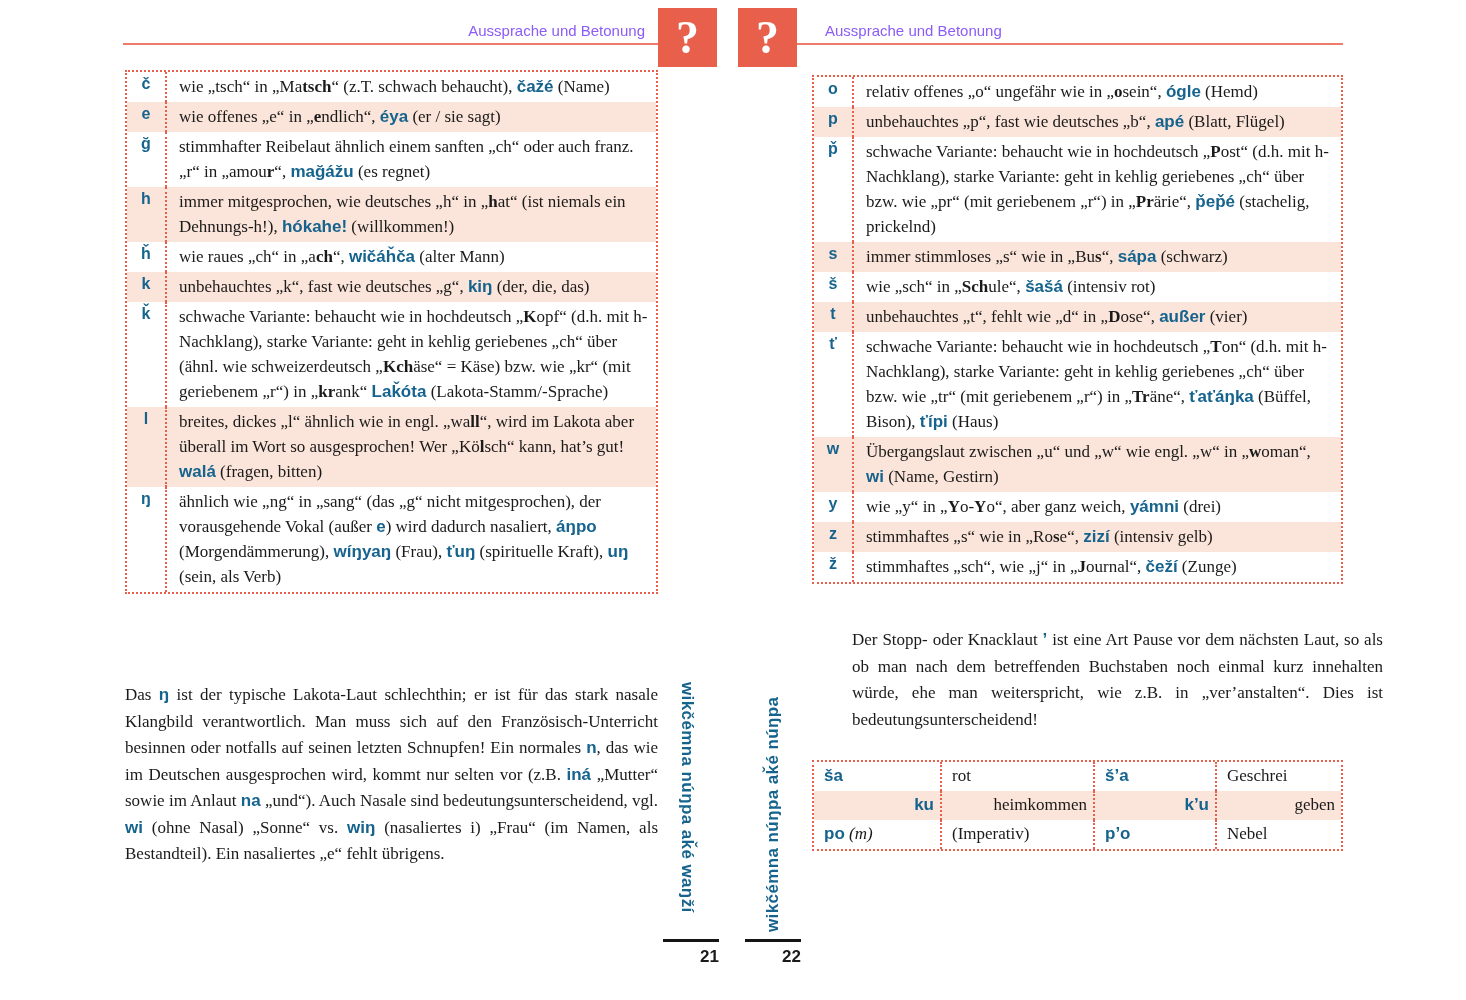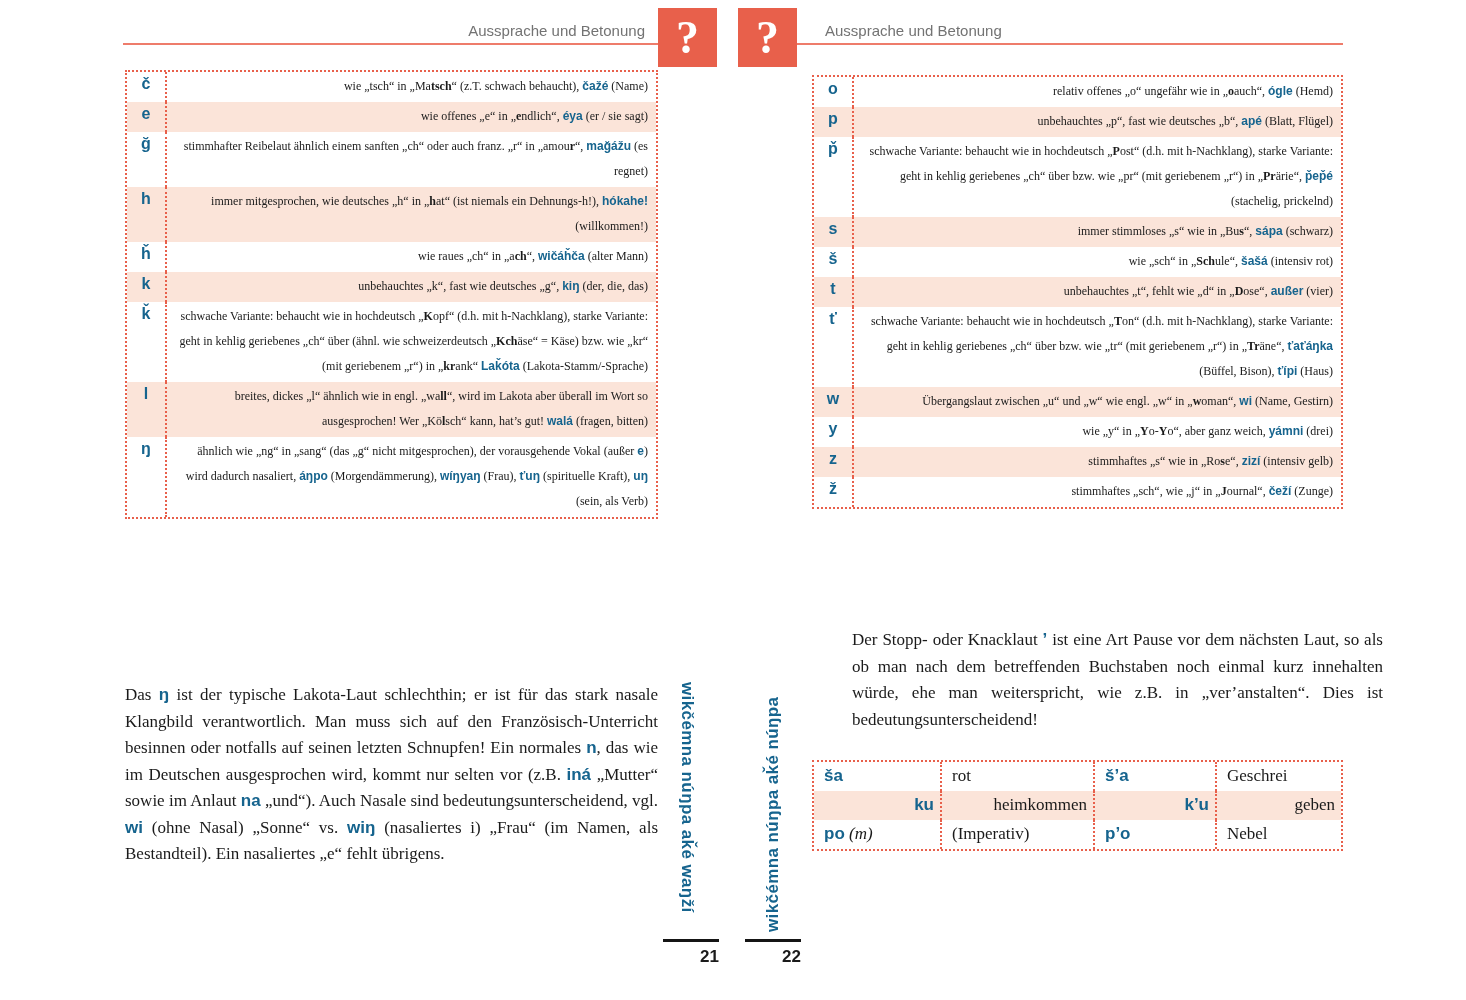--- a/index.html
+++ b/index.html
@@ -16,32 +16,32 @@
   }
   
   .qbox{
     position:absolute;top:8px;width:59px;height:59px;background:var(--accent);
     color:#fff;display:flex;align-items:center;justify-content:center;
     font-family:"Liberation Serif",serif;font-weight:bold;font-size:46px;line-height:1;
   }
   .hline{position:absolute;top:43px;height:2px;background:var(--line);}
   .htext{
     position:absolute;top:22px;font-family:"Liberation Sans",sans-serif;
-    font-size:15px;color:#737373;
+    font-size:15px;color:#8b5cf6;
   }
   
   .ptable{position:absolute;border:2px dotted var(--accent);background:#fff;box-sizing:border-box;}
   .prow{display:flex;align-items:stretch;}
   .prow.shade{background:var(--shade);}
   .pletter{
     flex:0 0 40px;width:40px;border-right:2px dotted var(--accent);box-sizing:border-box;
     text-align:center;font-family:"Liberation Sans",sans-serif;font-weight:bold;
     color:var(--blue);font-size:16px;padding-top:3px;
   }
-  .pdesc{flex:1;padding:2px 8px 3px 12px;font-size:12px;line-height:25px;text-align:right;}
+  .pdesc{flex:1;padding:2px 8px 3px 12px;font-size:17px;line-height:25px;}
   .b{font-weight:bold;}
   .lak{font-family:"Liberation Sans",sans-serif;font-weight:bold;color:var(--blue);}
   .it{font-style:italic;}
   
   .para{position:absolute;font-size:17px;line-height:26.5px;text-align:justify;}
   
   .vtab{
     position:absolute;top:682px;height:250px;writing-mode:vertical-rl;
     font-family:"Liberation Sans",sans-serif;font-weight:bold;font-size:17px;
     color:var(--blue);letter-spacing:.4px;white-space:nowrap;
@@ -116,21 +116,21 @@
         <div class="pletter">ŋ</div>
         <div class="pdesc"><span>ähnlich wie „ng“ in „sang“ (das „g“ nicht mitgesprochen), der vorausgehende Vokal (außer </span><span class="lak">e</span><span>) wird dadurch nasaliert, </span><span class="lak">áŋpo</span><span> (Morgendämmerung), </span><span class="lak">wíŋyaŋ</span><span> (Frau), </span><span class="lak">ťuŋ</span><span> (spirituelle Kraft), </span><span class="lak">uŋ</span><span> (sein, als Verb)</span></div>
       </div>
     </div>
 
   <div class="para" style="left:125px;top:682px;width:533px;" id="para-left"><span>Das </span><span class="lak">ŋ</span><span> ist der typische Lakota-Laut schlechthin; er ist für das stark nasale Klangbild verantwortlich. Man muss sich auf den Französisch-Unterricht besinnen oder notfalls auf seinen letzten Schnupfen! Ein normales </span><span class="lak">n</span><span>, das wie im Deutschen ausgesprochen wird, kommt nur selten vor (z.B. </span><span class="lak">iná</span><span> „Mutter“ sowie im Anlaut </span><span class="lak">na</span><span> „und“). Auch Nasale sind bedeutungsunterscheidend, vgl. </span><span class="lak">wi</span><span> (ohne Nasal) „Sonne“ vs. </span><span class="lak">wiŋ</span><span> (nasaliertes i) „Frau“ (im Namen, als Bestandteil). Ein nasaliertes „e“ fehlt übrigens.</span></div>
 
   <div class="ptable" style="left:812px;top:75px;width:531px;" id="table-right">
       <div class="prow">
         <div class="pletter">o</div>
-        <div class="pdesc"><span>relativ offenes „o“ ungefähr wie in „</span><span class="b">o</span><span>auch“, </span><span class="lak">ógle</span><span> (Hemd)</span></div>
+        <div class="pdesc"><span>relativ offenes „o“ ungefähr wie in „</span><span class="b">o</span><span>sein“, </span><span class="lak">ógle</span><span> (Hemd)</span></div>
       </div>
       <div class="prow shade">
         <div class="pletter">p</div>
         <div class="pdesc"><span>unbehauchtes „p“, fast wie deutsches „b“, </span><span class="lak">apé</span><span> (Blatt, Flügel)</span></div>
       </div>
       <div class="prow">
         <div class="pletter">p̌</div>
         <div class="pdesc"><span>schwache Variante: behaucht wie in hochdeutsch „</span><span class="b">P</span><span>ost“ (d.h. mit h-Nachklang), starke Variante: geht in kehlig geriebenes „ch“ über bzw. wie „pr“ (mit geriebenem „r“) in „</span><span class="b">Pr</span><span>ärie“, </span><span class="lak">p̌ep̌é</span><span> (stachelig, prickelnd)</span></div>
       </div>
       <div class="prow shade">

